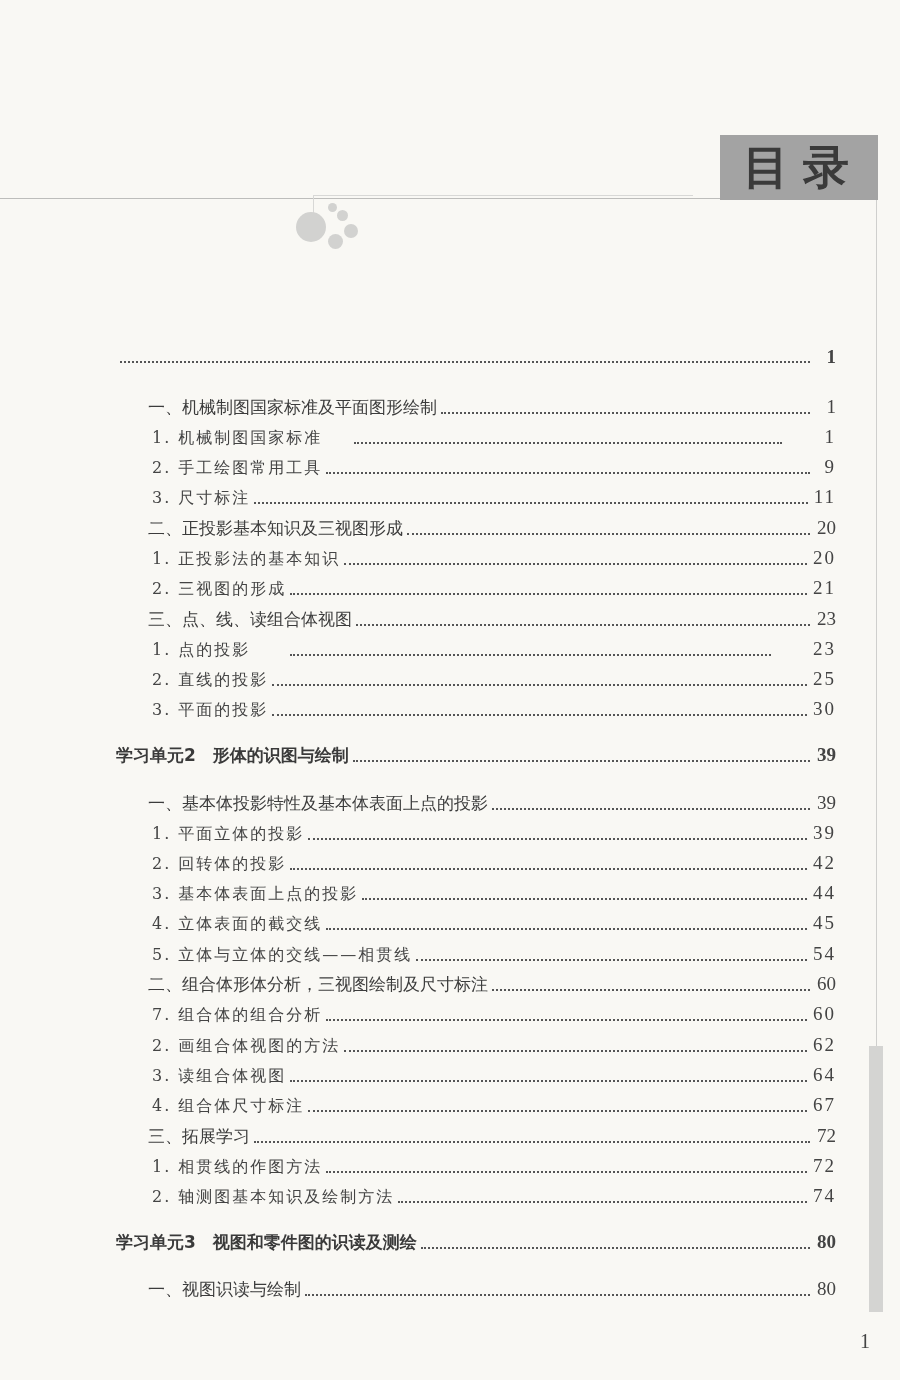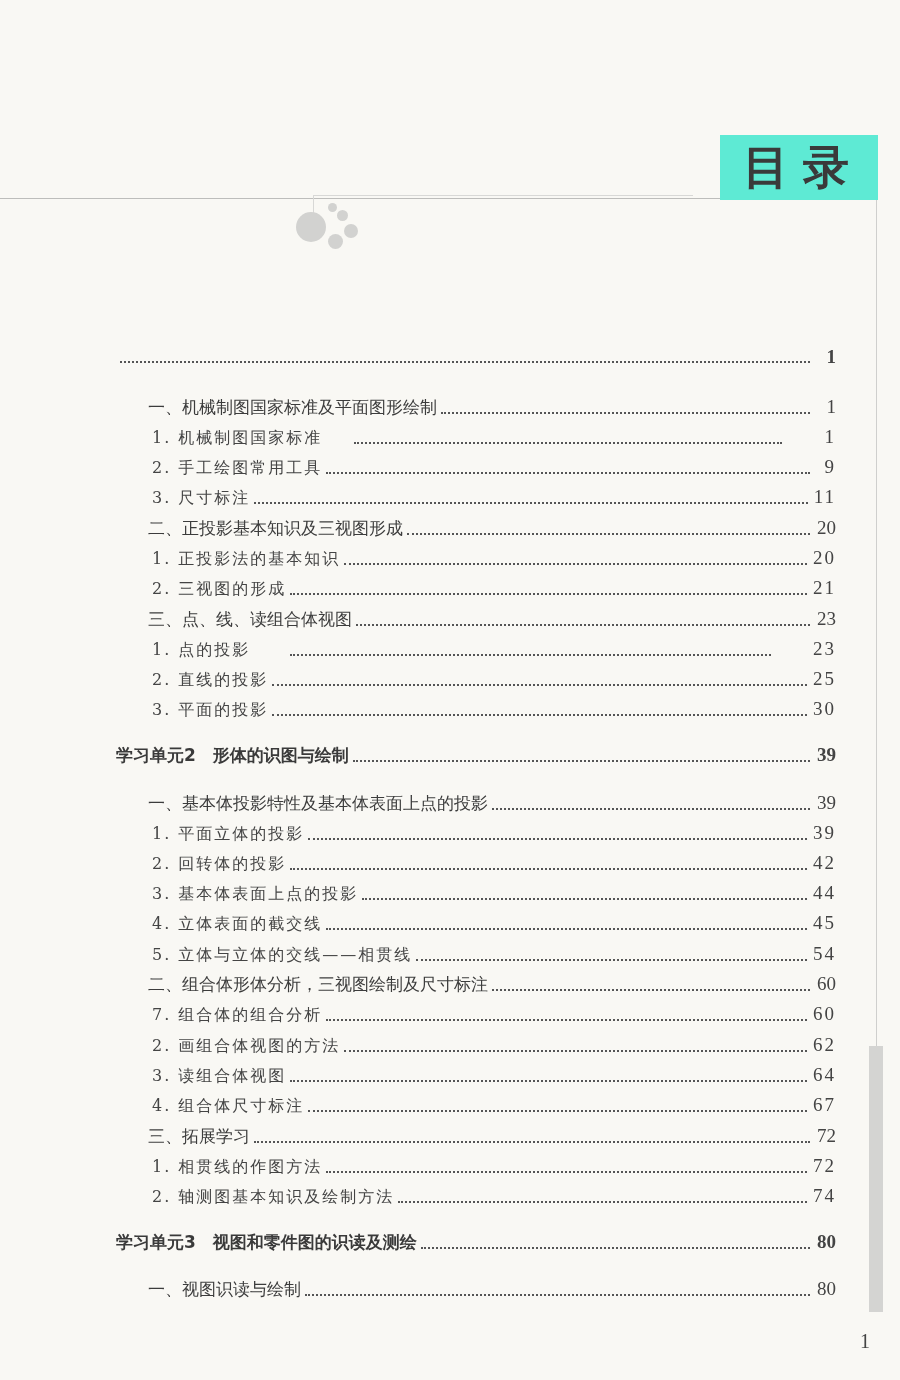--- a/index.html
+++ b/index.html
@@ -4,21 +4,21 @@
 <style>
   html, body { margin:0; padding:0; }
   body {
     width:900px; height:1380px; position:relative; overflow:hidden;
     background:#f9f8f4;
     font-family:"DejaVu Serif", "Liberation Serif", serif;
     color:#333;
   }
   .title-box {
     position:absolute; left:720px; top:135px; width:158px; height:65px;
-    background:#5eead4;
+    background:#a3a3a3;
     display:flex; align-items:center; justify-content:center;
     font-family:"DejaVu Sans", sans-serif; font-size:46px; font-weight:bold;
     color:#3a3a3a; letter-spacing:14px; padding-left:8px; box-sizing:border-box;
   }
   .top-rule { position:absolute; left:0; top:198px; width:720px; height:1px; background:#bdbdbb; }
   .right-rule { position:absolute; left:876px; top:200px; width:1px; height:1112px; background:#cfcfcd; }
   .inner-rule-h { position:absolute; left:313px; top:195px; width:380px; height:1px; background:#d8d8d6; }
   .inner-rule-v { position:absolute; left:313px; top:195px; width:1px; height:22px; background:#d8d8d6; }
   .dot { position:absolute; border-radius:50%; background:#d2d2d0; }
   .side-bar { position:absolute; left:869px; top:1046px; width:14px; height:266px; background:#d4d4d2; }

